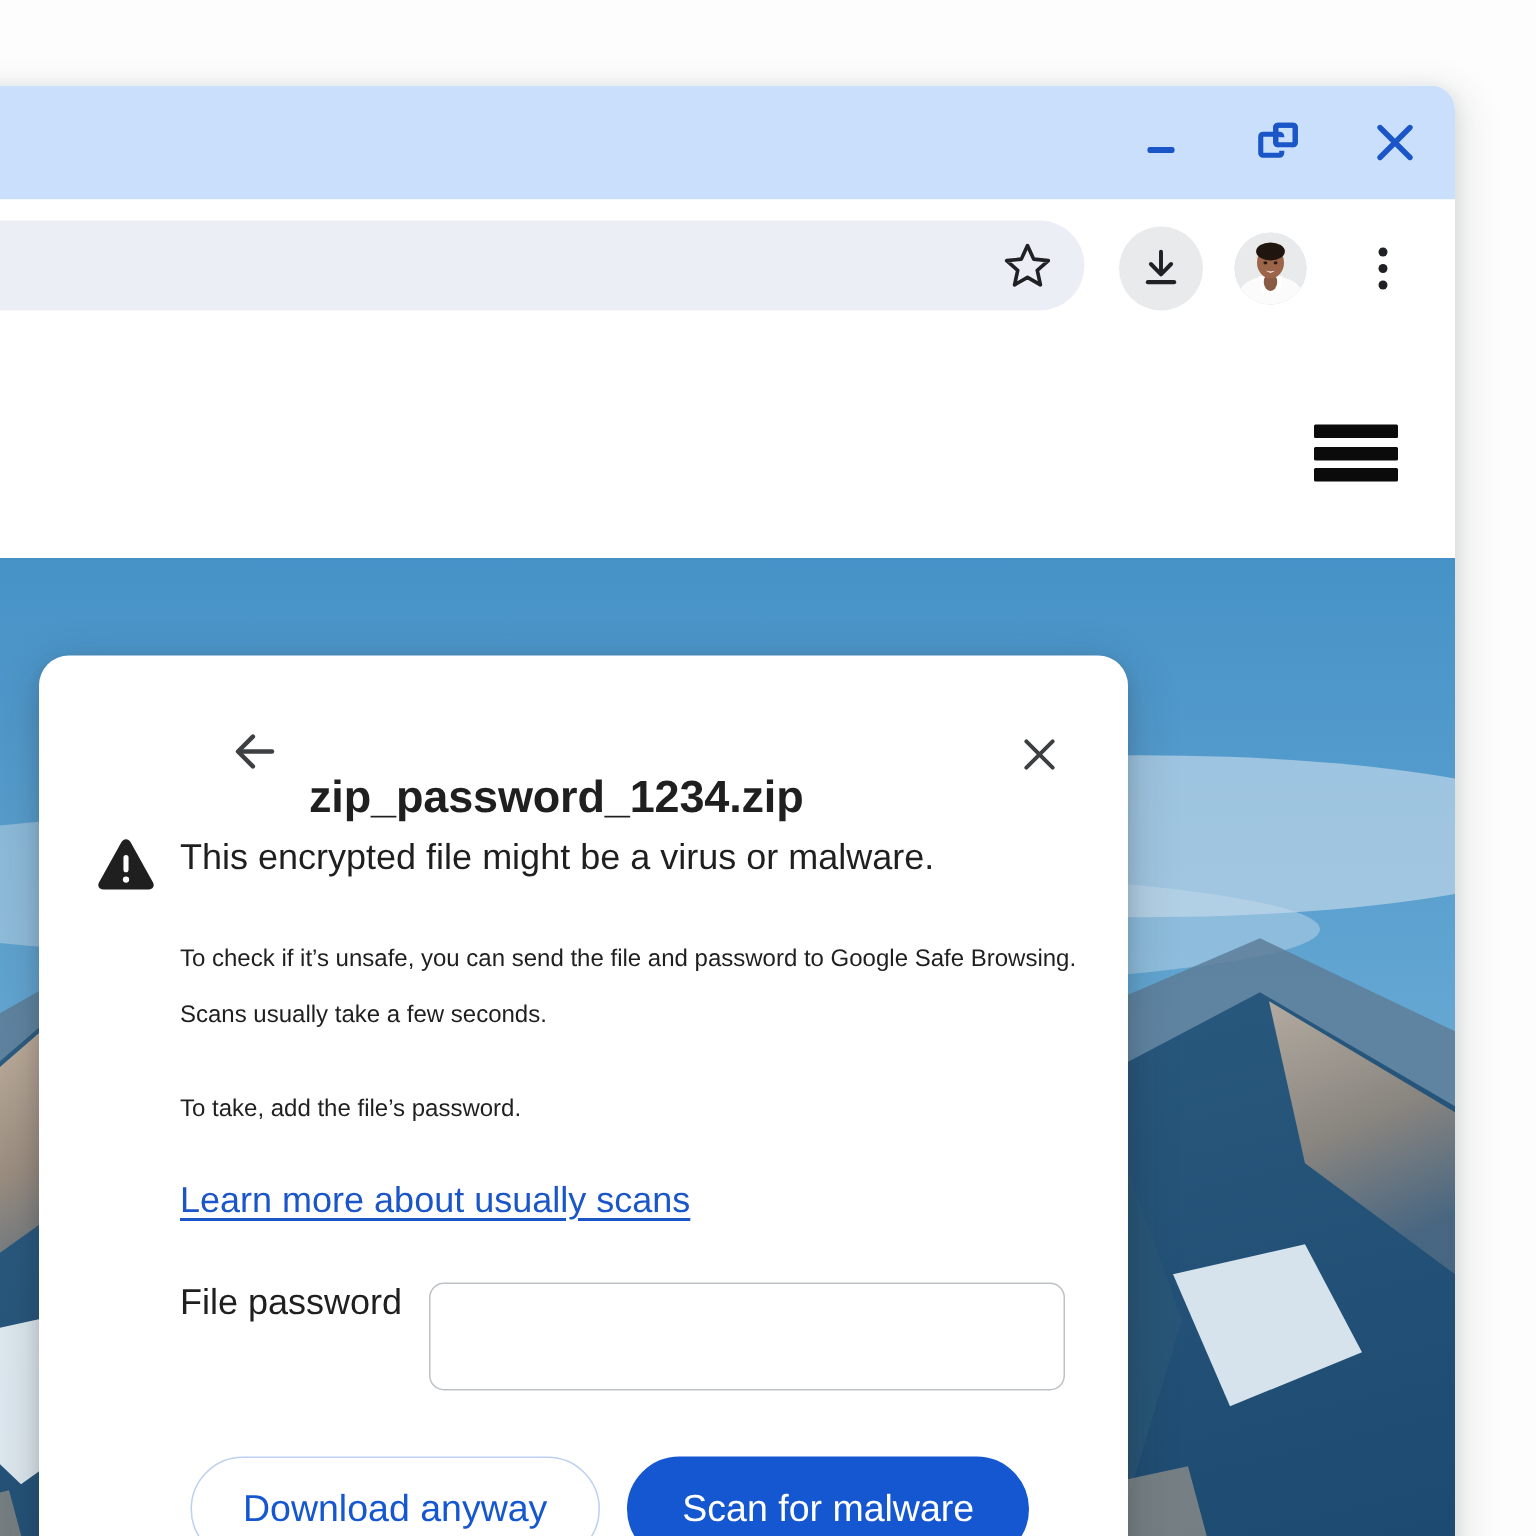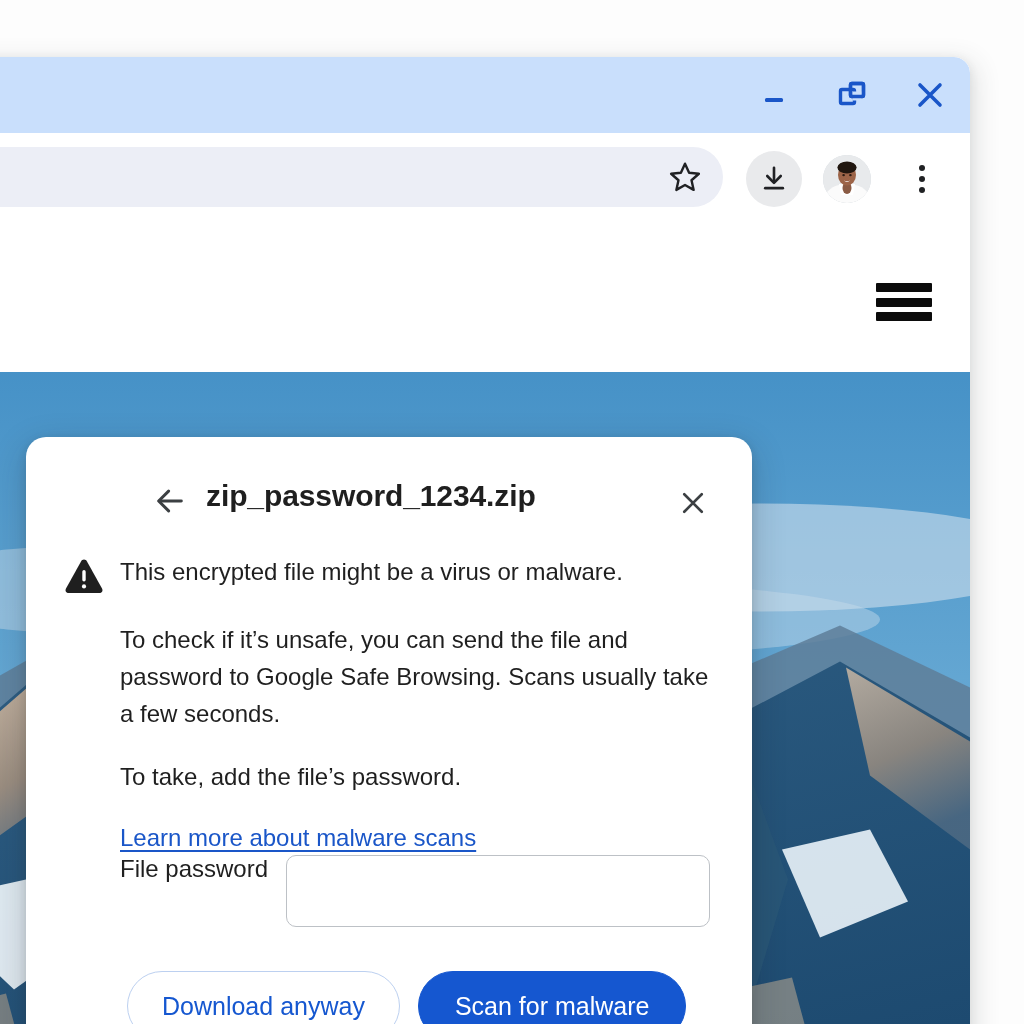--- a/index.html
+++ b/index.html
@@ -266,21 +266,21 @@
   .warn-icon svg { display: block; }
   .warn-text {
     font-size: 24px;
     line-height: 34px;
     color: #1f1f1f;
     padding-right: 16px;
   }
   .para {
     margin: 22px 0 0 0;
     padding: 0 30px 0 94px;
-    font-size: 24px;
+    font-size: 16px;
     line-height: 37px;
     color: #1f1f1f;
   }
   .para.tight { margin-top: 26px; }
   .link-row {
     margin: 26px 0 0 0;
     padding-left: 94px;
   }
   .learn-link {
     font-size: 24px;
@@ -507,21 +507,21 @@
       <div class="dialog">
 
         <div class="dlg-header">
           <div class="back-btn">
             <svg width="34" height="34" viewBox="0 0 24 24" aria-hidden="true">
               <path d="M20 12 L4.6 12" stroke="#3c4043" stroke-width="2.1" stroke-linecap="round"></path>
               <path d="M11 5 L4 12 L11 19" fill="none" stroke="#3c4043" stroke-width="2.1" stroke-linecap="round" stroke-linejoin="round"></path>
             </svg>
           </div>
 
-          <div class="dlg-title" style="left:auto; left:180px;">zip_password_1234.zip</div>
+          <div class="dlg-title" style="left:auto; left:180px;margin-top:36px;">zip_password_1234.zip</div>
 
           <div class="close-btn">
             <svg width="30" height="30" viewBox="0 0 24 24" aria-hidden="true">
               <path d="M5 5 L19 19 M19 5 L5 19" stroke="#3c4043" stroke-width="2.1" stroke-linecap="round"></path>
             </svg>
           </div>
         </div>
 
         <div class="dlg-body">
 
@@ -534,21 +534,21 @@
               </svg>
             </div>
             <div class="warn-text">This encrypted file might be a virus or malware.</div>
           </div>
 
           <p class="para">To check if it’s unsafe, you can send the file and password to Google Safe Browsing. Scans usually take a few seconds.</p>
 
           <p class="para tight">To take, add the file’s password.</p>
 
           <div class="link-row">
-            <a href="#" class="learn-link">Learn more about malware scans</a>
+            <a href="#" class="learn-link">Learn more about usually scans</a>
           </div>
         </div>
 
         <div class="field-row">
           <label class="field-label">File password</label>
           <input class="pw-input" type="text" placeholder="" style="">
         </div>
 
         <div class="actions">
           <button class="btn btn-secondary">Download anyway</button>

